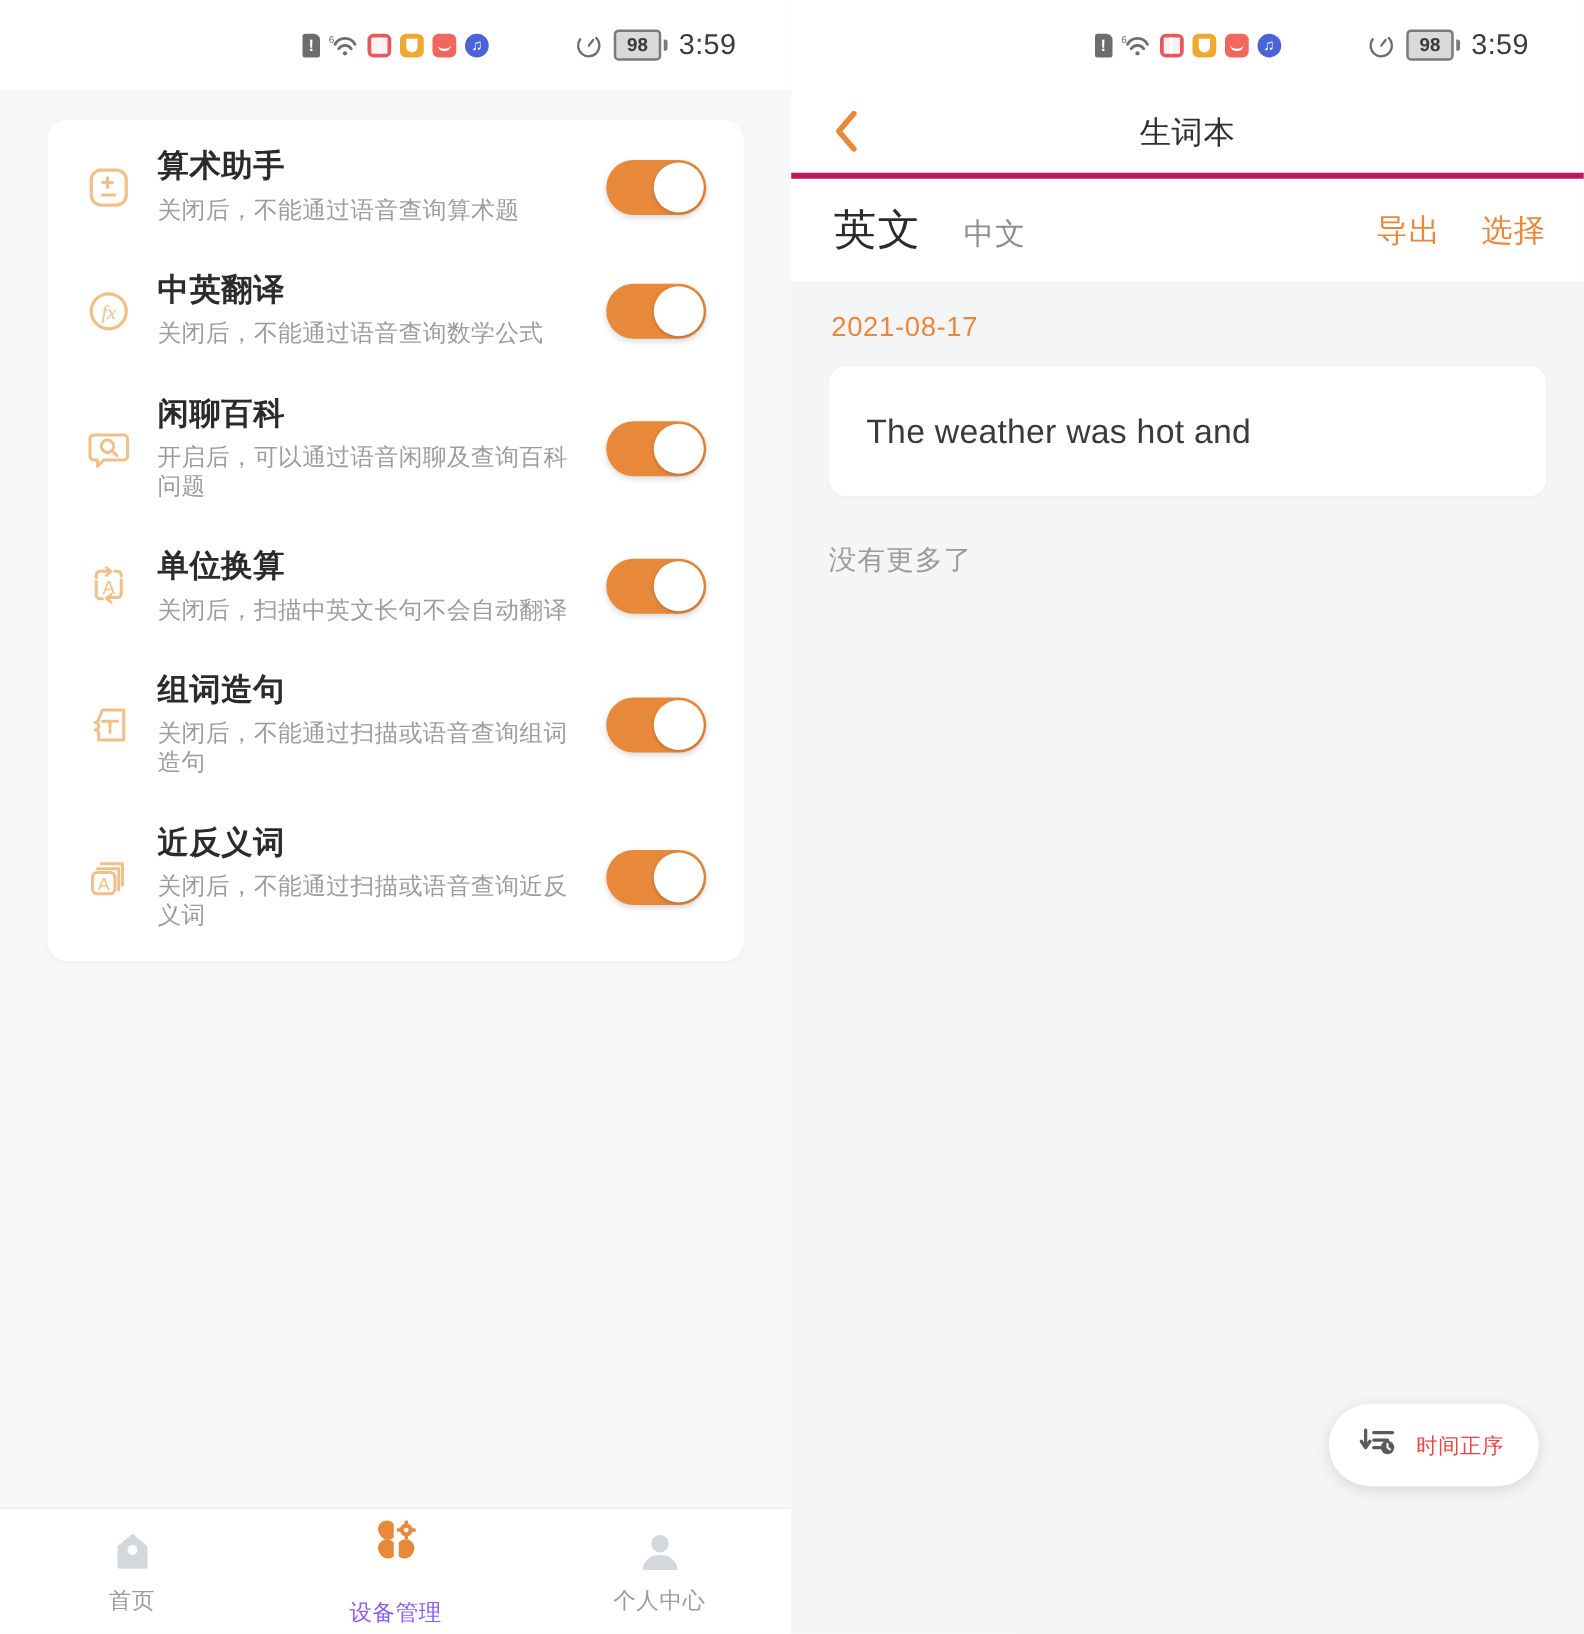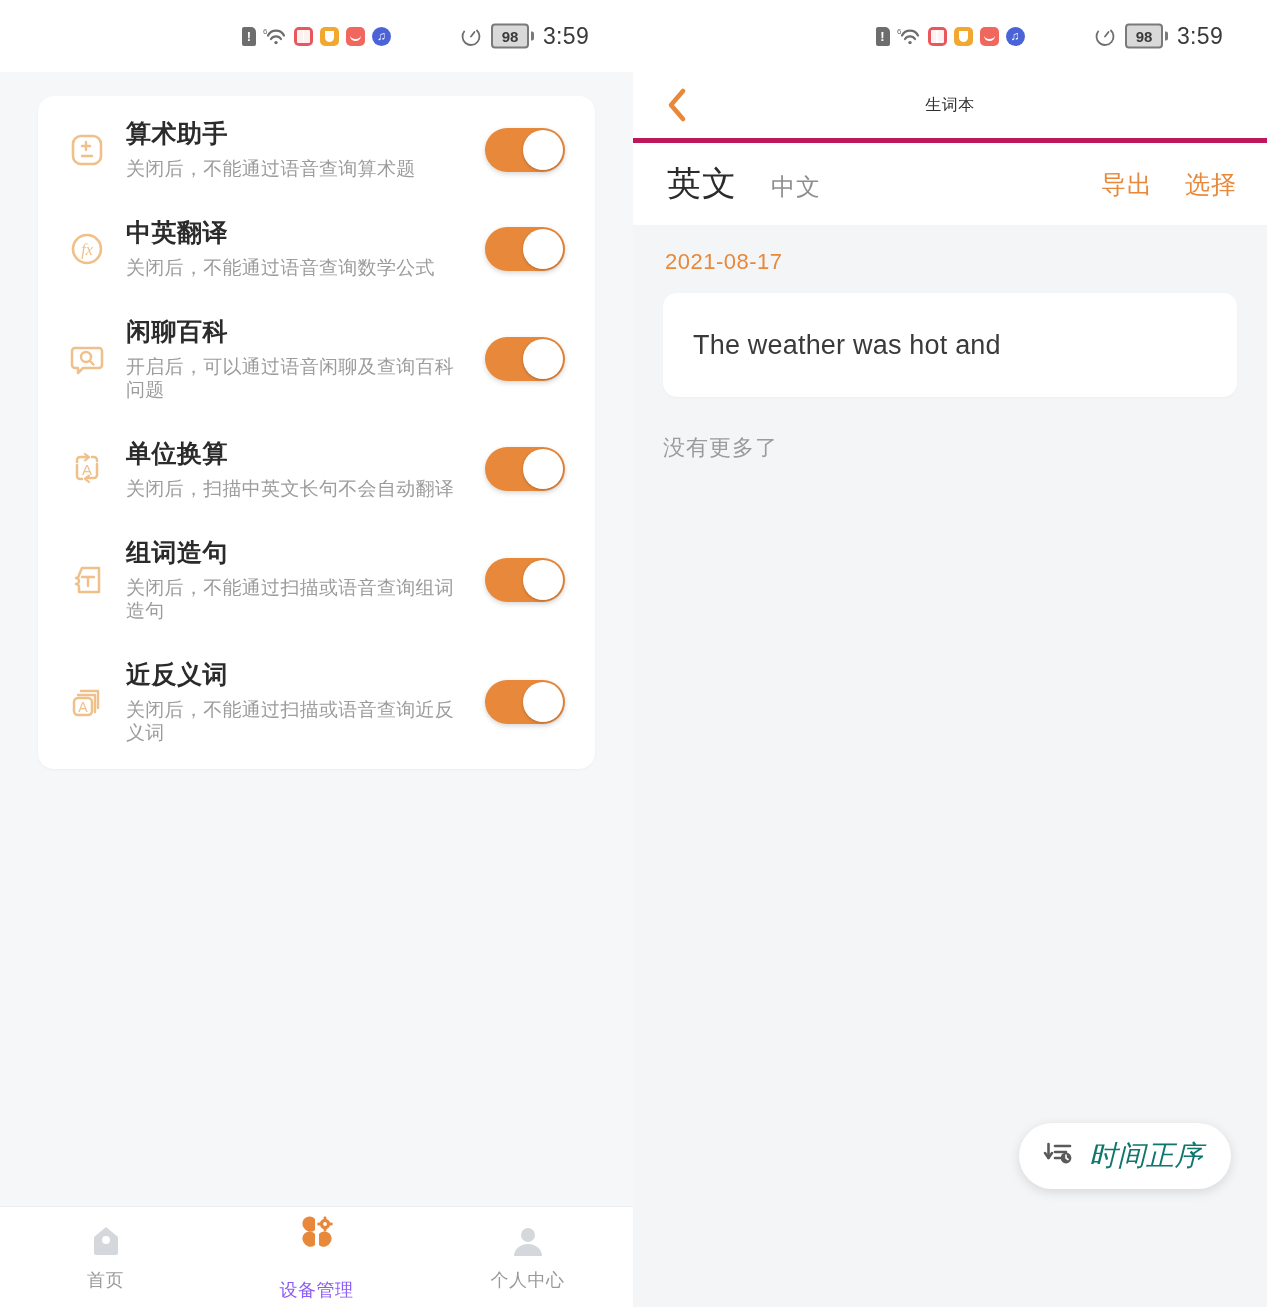--- a/index.html
+++ b/index.html
@@ -277,21 +277,21 @@
     transform: translateY(-50%);
     width: 44px;
     height: 44px;
     display: flex;
     align-items: center;
     justify-content: center;
   }
   .nav-title {
     width: 100%;
     text-align: center;
-    font-size: 16px;
+    font-size: 25px;
     color: #2f2f2f;
     letter-spacing: .5px;
   }
   .subnav {
     background: #ffffff;
     border-top: 5px solid #be185d;
     height: 82px;
     display: flex;
     align-items: center;
     padding: 0 30px 0 34px;
@@ -357,24 +357,23 @@
     height: 66px;
     border-radius: 33px;
     background: #ffffff;
     box-shadow: 0 3px 12px rgba(0,0,0,0.12);
     display: flex;
     align-items: center;
     padding: 0 28px 0 22px;
     gap: 14px;
   }
   .sort-label {
-    font-size: 28px;
-    color: #0f766e;
+    font-size: 17px;
+    color: #ef4444;
     letter-spacing: .5px;
-    font-style: italic;
   }
 </style>
 </head>
 <body>
 
 <div class="screen">
 
   <div class="left-pane">
 
     <div class="statusbar left-top-white">

